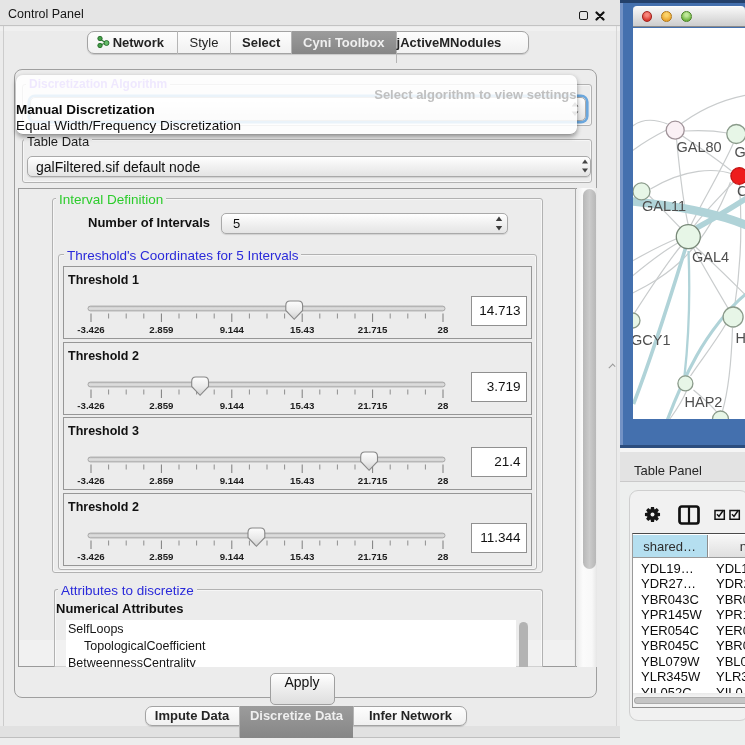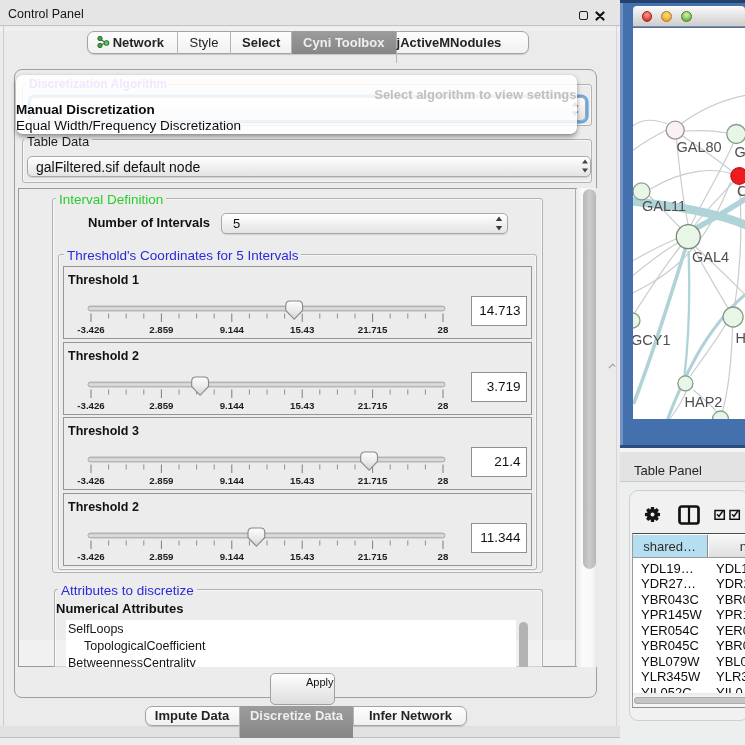--- a/index.html
+++ b/index.html
@@ -148,21 +148,21 @@
 <div class="gtitle" style="left:58px;top:582.5px;font-size:13.5px;color:#2a2ada">Attributes to discretize</div>
 <div class="abs" style="left:56px;top:600.5px;font-size:13px;font-weight:700;color:#111">Numerical Attributes</div>
 <div class="abs" style="left:65.5px;top:620px;width:450.5px;height:46.5px;background:#fff"></div>
 <div class="abs" style="left:68px;top:621.5px;font-size:12.5px;color:#151515">SelfLoops</div>
 <div class="abs" style="left:84px;top:638.5px;font-size:12.5px;color:#151515">TopologicalCoefficient</div>
 <div class="abs" style="left:68px;top:655.5px;font-size:12.5px;color:#151515;width:440px;height:11.5px;overflow:hidden">BetweennessCentrality</div>
 <div class="abs" style="left:518.5px;top:621.5px;width:9px;height:45px;background:#b3b3b3;border-radius:4.5px 4.5px 0 0"></div>
 <div class="abs" style="left:574.5px;top:188px;width:1px;height:478.5px;background:#aaaaaa"></div>
 <div class="abs" style="left:576.5px;top:188px;width:20.5px;height:478.5px;background:linear-gradient(90deg,#ededed,#fbfbfb 30%,#f8f8f8 75%,#e6e6e6)"></div>
 <div class="abs" style="left:582.5px;top:188.5px;width:13px;height:380px;background:linear-gradient(90deg,#b7b7b7,#cbcbcb 50%,#b7b7b7);border-radius:6.5px"></div>
-<div class="abs" style="left:269.5px;top:673px;width:65px;height:32px;background:linear-gradient(#ffffff,#ededed 50%,#dedede);border:1px solid #9f9f9f;border-radius:5px;font-size:11px;color:#111;text-align:right;line-height:16px">Apply</div>
+<div class="abs" style="left:269.5px;top:673px;width:65px;height:32px;background:linear-gradient(#ffffff,#ededed 50%,#dedede);border:1px solid #9f9f9f;border-radius:5px;font-size:14px;color:#111;text-align:center;line-height:16px">Apply</div>
 <div class="abs" style="left:145px;top:706px;width:322px;height:20px;background:linear-gradient(#fdfdfd,#f0f0f0);border:1px solid #a3a3a3;border-radius:7px;box-shadow:0 1px 1px rgba(0,0,0,.15)"></div>
 <div class="abs" style="left:145px;top:706px;width:94px;height:20px;line-height:20px;color:#242424;border-radius:7px 0 0 7px;font-size:13px;font-weight:700;text-align:center">Impute Data</div>
 <div class="abs" style="left:239px;top:706px;width:114px;height:32px;line-height:20px;background:linear-gradient(#9c9c9c,#868686);color:#efefef;border-left:1px solid #b5b5b5;font-size:13px;font-weight:700;text-align:center">Discretize Data</div>
 <div class="abs" style="left:353px;top:706px;width:114px;height:20px;line-height:20px;color:#242424;border-left:1px solid #b5b5b5;border-radius:0 7px 7px 0;font-size:13px;font-weight:700;text-align:center">Infer Network</div>
 <div class="abs" style="left:15.5px;top:75px;width:561px;height:59.5px;background:rgba(255,255,255,0.86);border-radius:7px;box-shadow:0 2px 5px rgba(0,0,0,0.38);border-bottom:1px solid #9a9a9a"></div>
 <div class="abs" style="left:15.5px;top:86.5px;width:561px;text-align:right;font-size:13px;font-weight:700;color:#c0c0c0">Select algorithm to view settings</div>
 <div class="abs" style="left:16px;top:102px;font-size:13.5px;font-weight:700;color:#0c0c0c">Manual Discretization</div>
 <div class="abs" style="left:16px;top:117.5px;font-size:13.5px;color:#0c0c0c">Equal Width/Frequency Discretization</div>
 <div class="abs" style="left:610px;top:364px;width:4px;height:6px;border-left:1.5px solid #9a9a9a;border-top:1.5px solid #9a9a9a;transform:rotate(45deg)"></div>
 <div class="abs" style="left:620px;top:0;width:125px;height:449px;background:#4470ae"></div>

